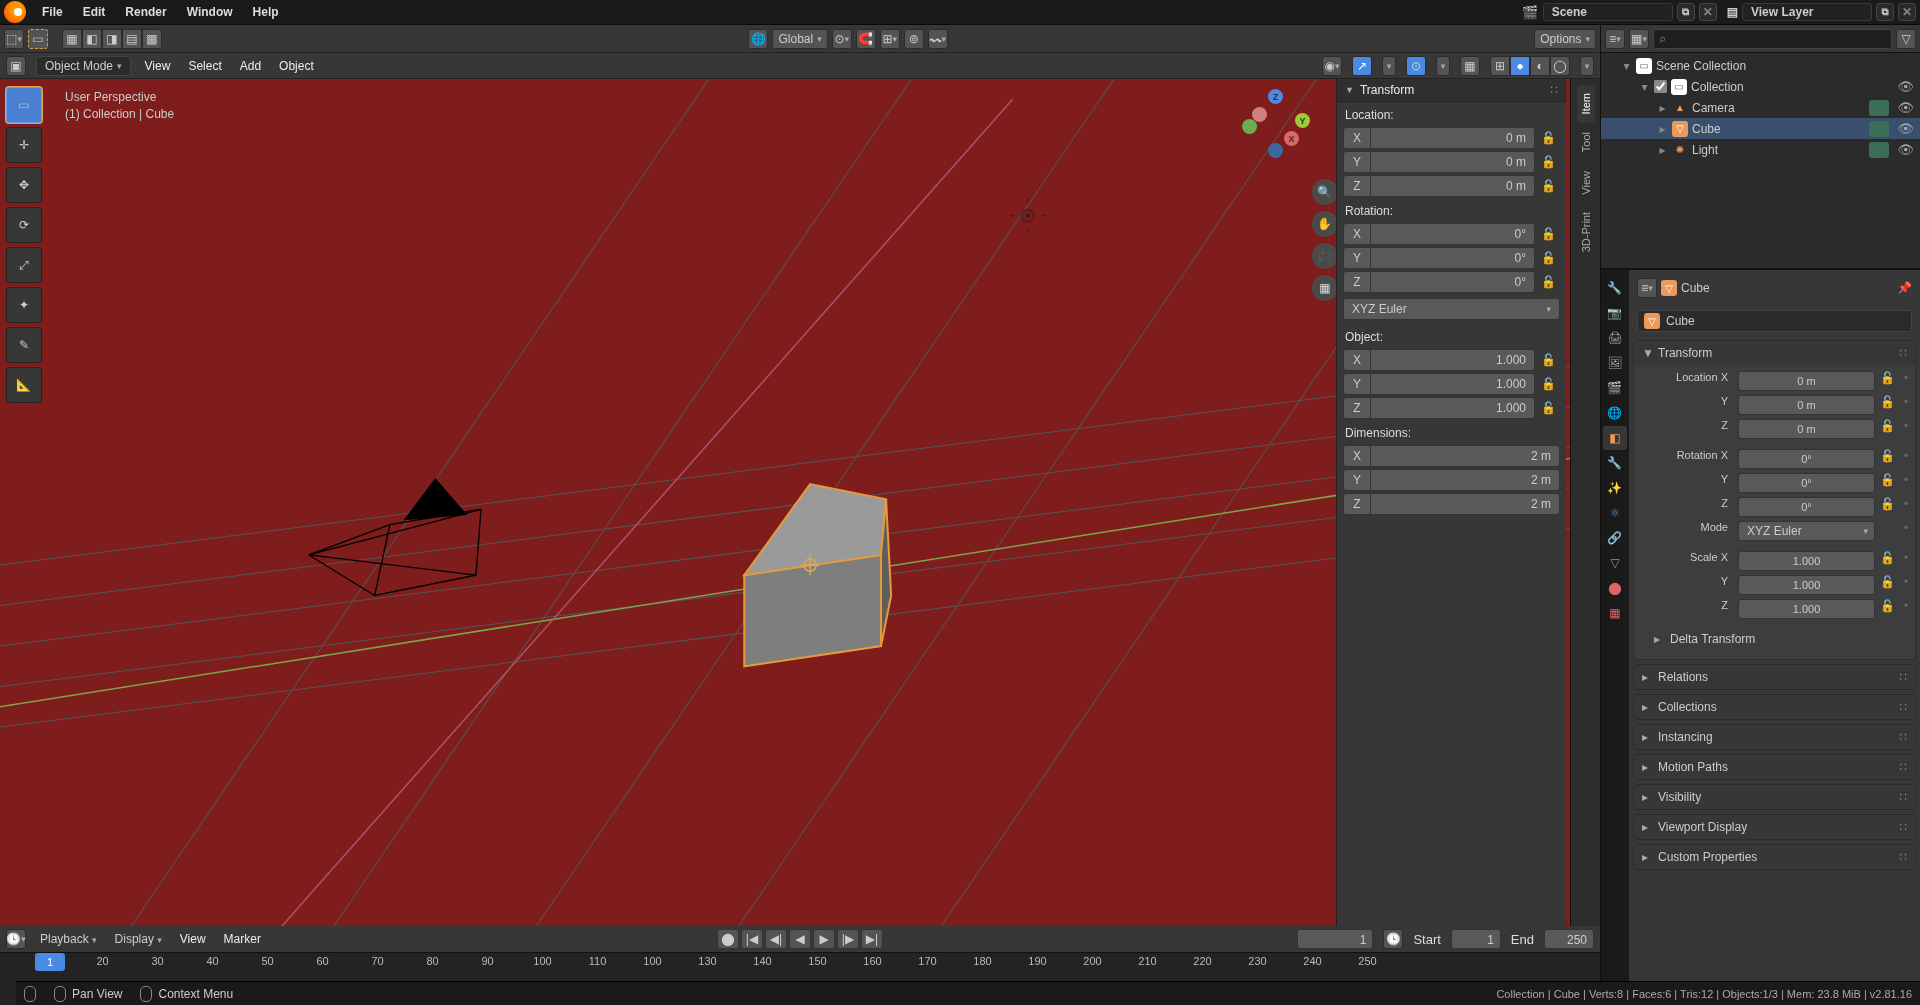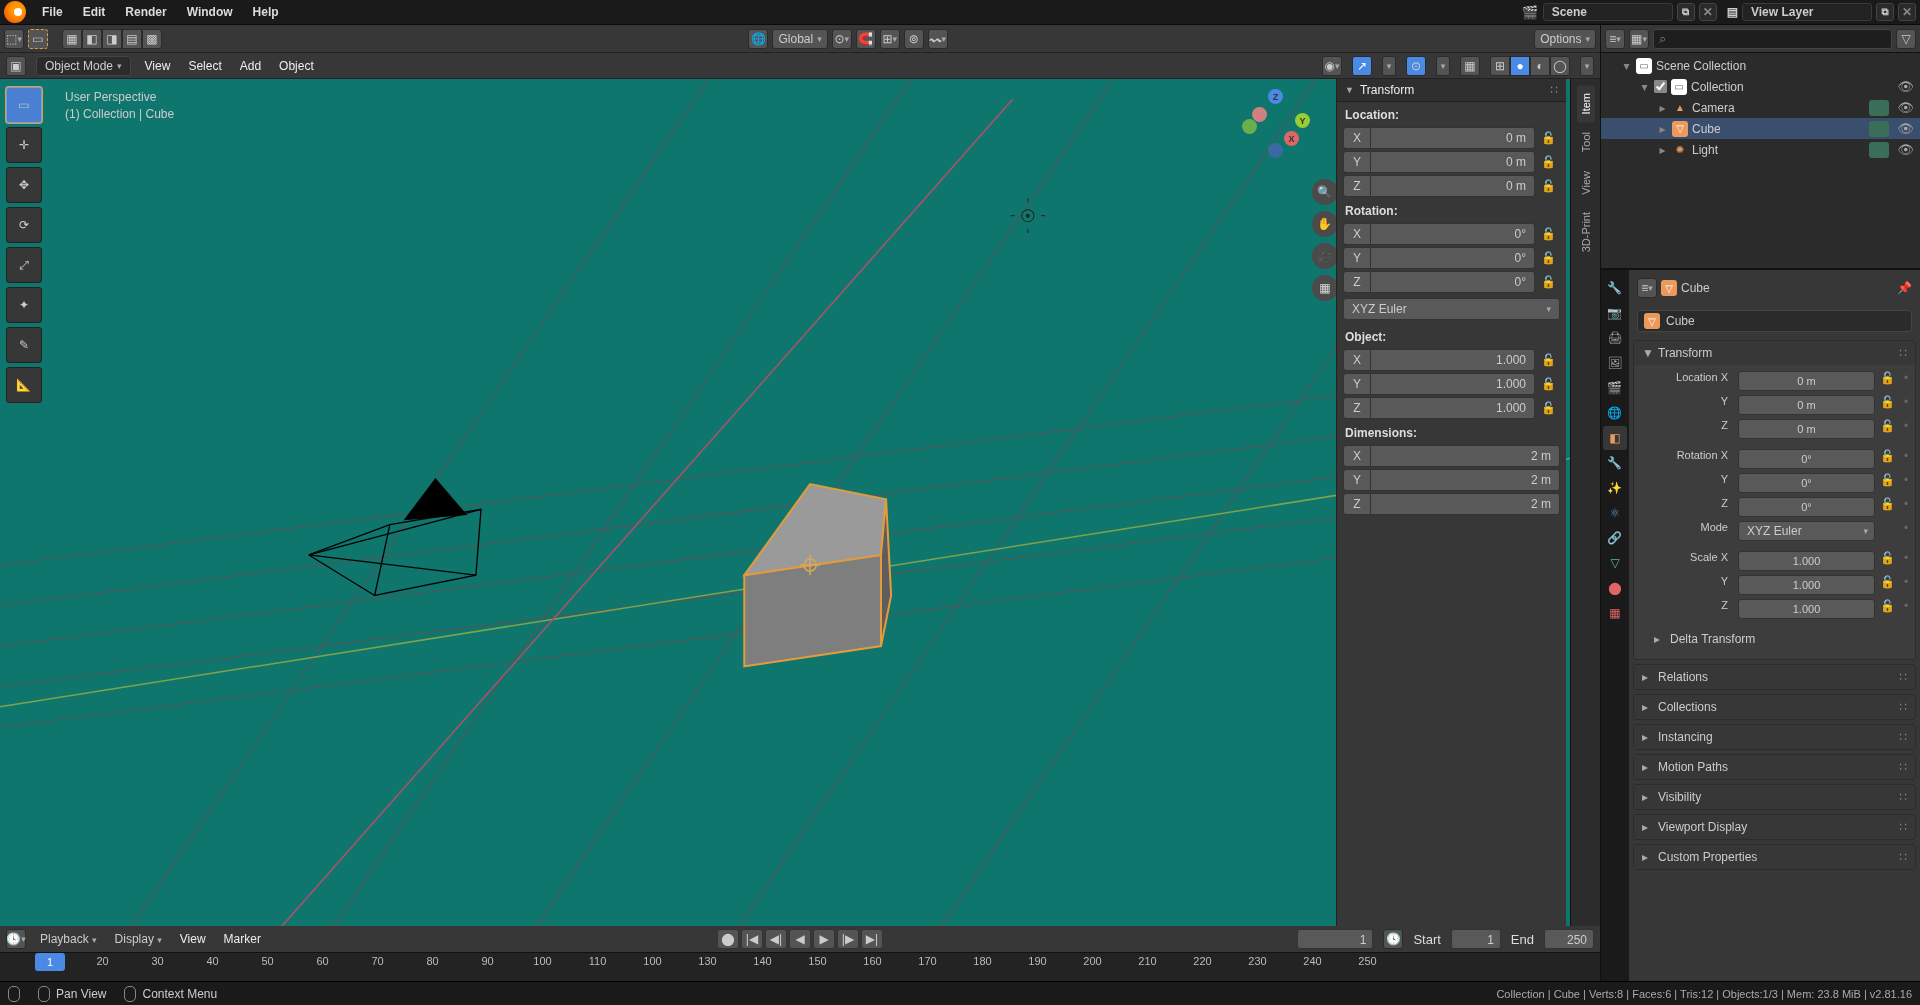--- a/index.html
+++ b/index.html
@@ -32,35 +32,35 @@
 .hdr-seg .icon-btn:last-child{ border-radius:0 3px 3px 0;}
 .icon-btn.active{ background:#4a8ae5; color:#fff;}
 .spacer{flex:1;}
 
 
 .view-subheader { height: 26px; background: #373737; display: flex; align-items: center; padding: 0 6px; gap: 10px; border-bottom:1px solid #222;}
 .mode-dd { background:#2b2b2b; border:1px solid #444; border-radius:3px; padding:2px 8px; display:flex; align-items:center; gap:4px;}
 .sub-menu-item { color:#eee; padding:2px 4px;}
 
 
-.viewport { flex:1; position:relative; background:#0f766e; overflow:hidden;}
+.viewport { flex:1; position:relative; background:#7f1d1d; overflow:hidden;}
 .viewport-info { position:absolute; top:10px; left:65px; color:#eee; font-size:12px; line-height:1.4;}
 .toolbar-left { position:absolute; left:6px; top:8px; display:flex; flex-direction:column; gap:4px;}
 .tool-btn { width:36px; height:36px; background:#373737; border:1px solid #222; border-radius:3px; display:flex; align-items:center; justify-content:center;}
 .tool-btn.active { background:#4a7fd1; border-color:#6f9fe8; box-shadow: 0 0 0 1px #e0a040;}
 .gizmo { position:absolute; top:10px; right:290px; width:70px; height:70px;}
 .gizmo-circle{position:absolute;width:15px;height:15px;border-radius:50%;display:flex;align-items:center;justify-content:center;font-size:9px;color:#333;font-weight:bold;}
 .nav-col { position:absolute; right:262px; top:100px; display:flex; flex-direction:column; gap:6px;}
 .nav-btn { width:26px; height:26px; border-radius:13px; background:#4a4a4a; display:flex; align-items:center; justify-content:center; color:#ddd;}
 
 
 .n-panel { position:absolute; right:34px; top:0; bottom:0; width:230px; background:#373737; border-left:1px solid #222; display:flex; flex-direction:column; overflow:auto;}
 .n-header{ background:#2f2f2f; padding:4px 8px; display:flex; align-items:center; gap:6px; border-bottom:1px solid #222;}
 .n-section-title{ color:#eee; font-size:12px;}
-.n-group-label{ padding:6px 8px 4px;color:#ddd; font-size:12px;font-weight:bold;}
+.n-group-label{ padding:6px 8px 4px;color:#ddd; font-size:12px;}
 .n-row{ display:flex; align-items:center; gap:0; padding:1px 6px;}
 .n-axis{ width:28px; text-align:center; background:#595959; border:1px solid #333; height:22px; line-height:20px; border-radius:3px 0 0 3px;}
 .n-val{ flex:1; background:#595959; border:1px solid #333; border-left:none; height:22px; line-height:20px; text-align:right; padding-right:8px; border-radius:0 3px 3px 0;}
 .n-lock{ width:22px; margin-left:3px; text-align:center; color:#aaa;}
 .n-dd{ margin:4px 6px; background:#595959;border:1px solid #333; padding:3px 8px; border-radius:3px; display:flex; justify-content:space-between; align-items:center;}
 .n-tabs{ position:absolute; right:0; top:0; bottom:0; width:30px; background:#2c2c2c; display:flex; flex-direction:column; align-items:center; padding-top:6px; gap:2px; border-left:1px solid #111;}
 .n-tab{ writing-mode:vertical-rl; transform:rotate(180deg); padding:8px 3px; background:#2c2c2c; color:#aaa; border-radius:3px; font-size:11px;}
 .n-tab.active{ background:#373737; color:#fff;}
 
 
@@ -107,21 +107,21 @@
 .panel-hdr{ padding:5px 8px; display:flex; align-items:center; gap:6px; background:#373737;}
 .panel-hdr .caret{ color:#aaa; width:10px;}
 .panel-body{ padding:4px 4px 8px;}
 .prow{ display:flex; gap:4px; padding:2px 0;}
 .plabel{ width:96px; text-align:right; padding-right:6px; font-size:11px; color:#ccc;}
 .pval{ flex:1; background:#595959; border:1px solid #333; border-radius:3px; height:20px; line-height:18px; text-align:center; font-size:11px;}
 .plink{ width:18px; text-align:center; color:#888;}
 .pdot{ width:10px; text-align:center; color:#666;}
 
 
-.status-bar{ height:24px; background:#1a1a1a; display:flex; align-items:center; padding:0 8px; gap:18px; border-top:1px solid #000;}
+.status-bar{ height:24px; background:#1a1a1a; display:flex; align-items:center; padding:0 8px; gap:18px; border-top:1px solid #000;margin-left:16px;}
 .sb-right{ margin-left:auto; color:#aaa; font-size:11px;}
 .sb-item{ color:#ccc; font-size:11px; display:flex; align-items:center; gap:6px;}
 .mouse-ico{ width:12px; height:16px; border:1px solid #888; border-radius:5px; display:inline-block;}
 .chev{ font-size:9px; color:#aaa;}
 </style>
 </head>
 <body>
 
 <div class="top-bar">
   <span class="blender-logo"></span>

